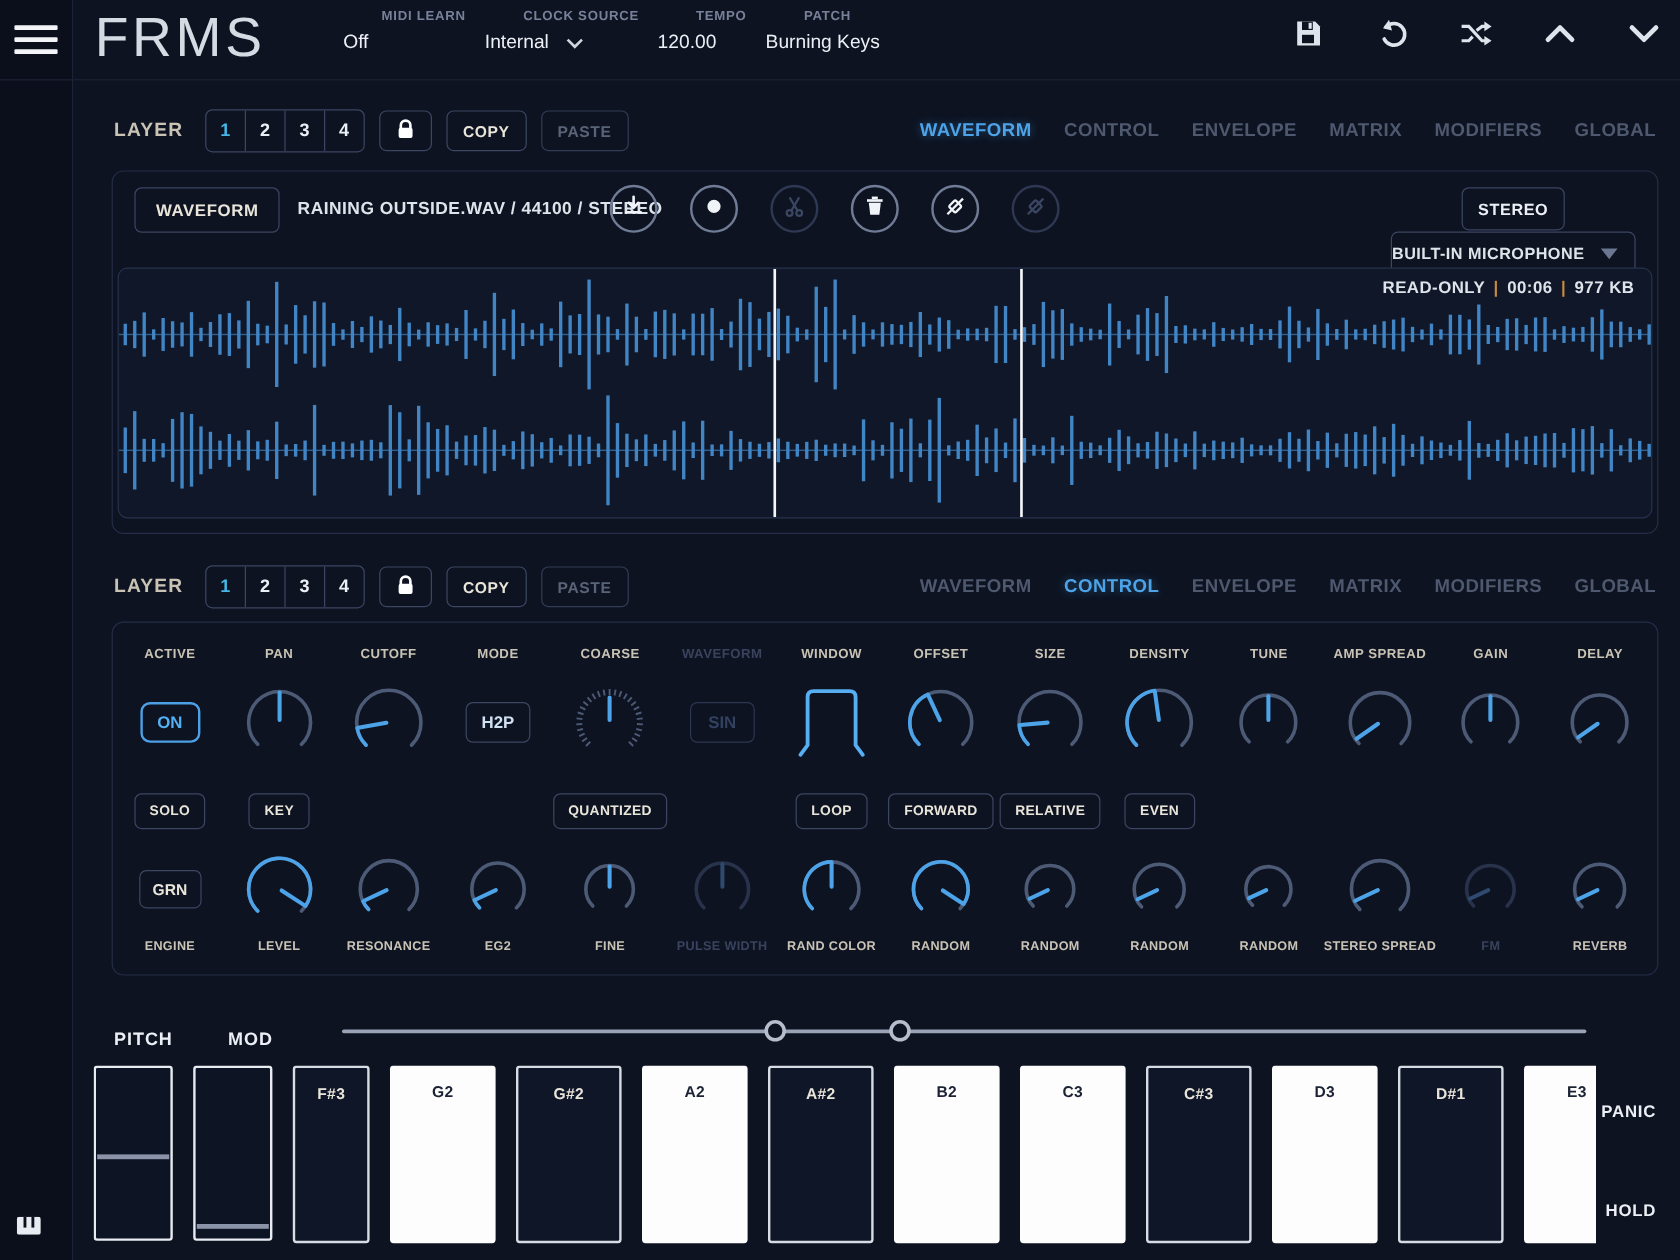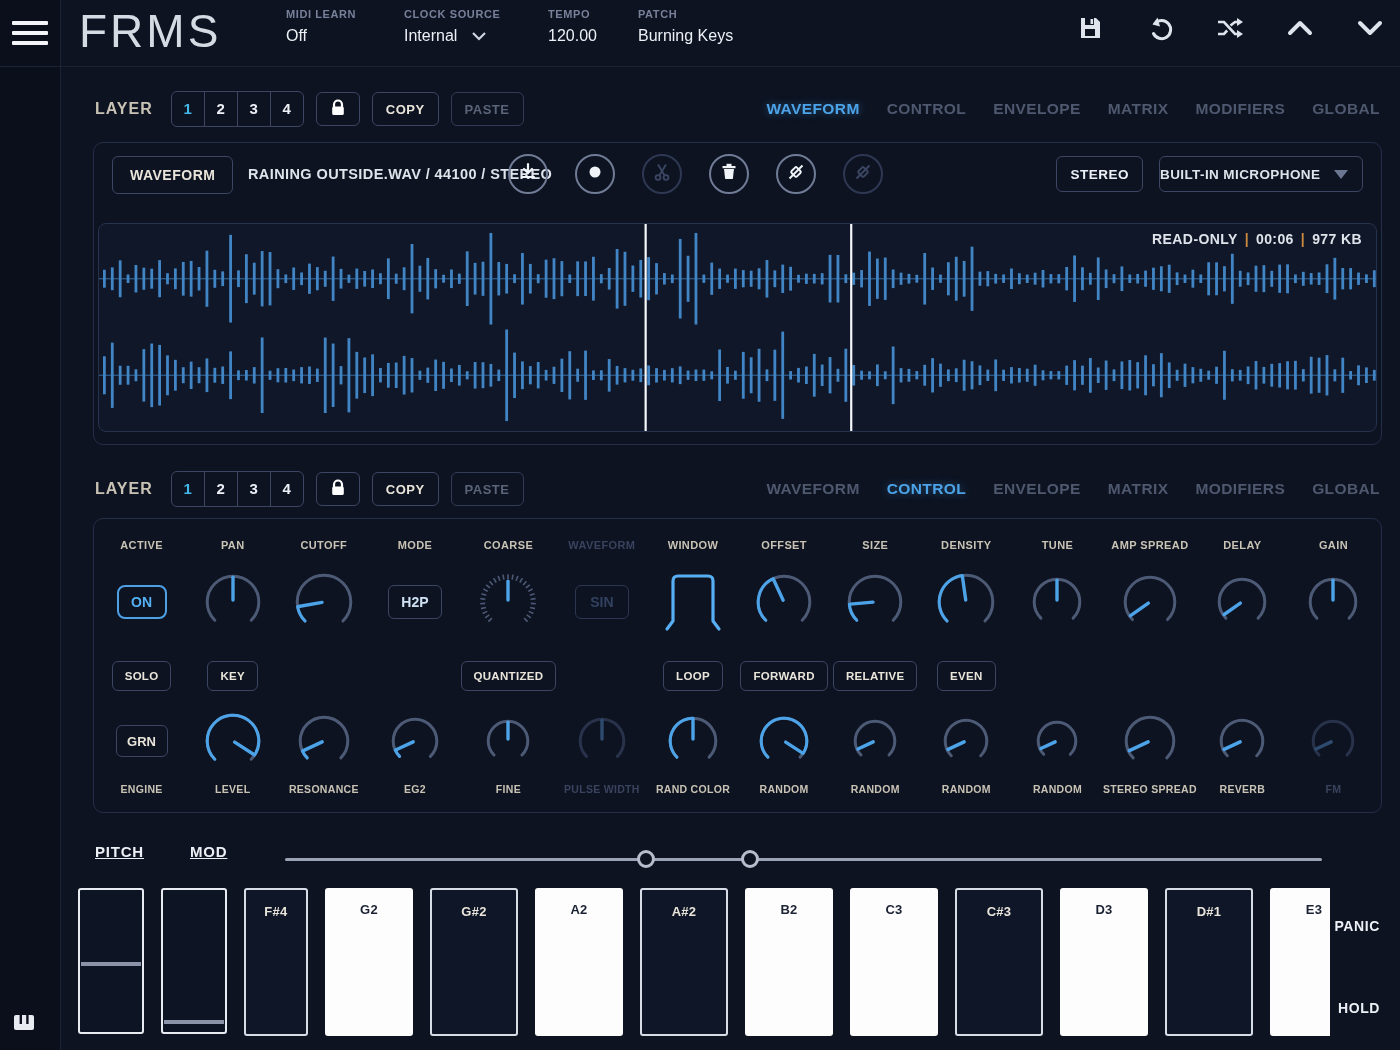--- a/index.html
+++ b/index.html
@@ -8,21 +8,21 @@
   
   .sidebar{position:absolute;left:0;top:0;width:60px;height:1050px;background:#0a0f1b;border-right:1px solid #1b2336;}
   .hamburger{position:absolute;left:0;top:0;width:60px;height:66px;border-bottom:1px solid #1b2336;cursor:pointer;
     display:flex;flex-direction:column;justify-content:center;align-items:center;gap:6px;}
   .hamburger span{display:block;width:36px;height:4px;background:#f2f4f8;border-radius:1px;}
   .side-bottom-icon{position:absolute;left:14px;bottom:16px;}
   
   .topbar{position:absolute;left:61px;top:0;width:1339px;height:66px;border-bottom:1px solid #1b2336;}
   .logo{position:absolute;left:18px;top:4px;font-size:46px;font-weight:300;letter-spacing:3px;color:#d5dae3;}
   .tb-field{position:absolute;top:8px;}
-  .tb-label{font-size:11px;font-weight:bold;letter-spacing:.6px;color:#78819a;}
+  .tb-label{font-size:11px;font-weight:bold;letter-spacing:.6px;color:#78819a;margin-left:32px;}
   .tb-value{margin-top:7px;font-size:16px;color:#eceff5;display:flex;align-items:center;gap:14px;}
   .tb-icons{position:absolute;right:16px;top:16px;display:flex;gap:42px;}
   .tb-icons .icon-btn{width:28px;height:28px;display:flex;align-items:center;justify-content:center;cursor:pointer;}
   
   .strip{position:absolute;left:95px;width:1285px;height:42px;display:flex;align-items:center;}
   .strip-label{font-size:16px;font-weight:bold;letter-spacing:1px;color:#c9c3b5;margin-right:18px;}
   .seg{display:flex;border:1px solid #3c4662;border-radius:6px;overflow:hidden;}
   .seg .seg-cell{width:32px;height:34px;line-height:34px;text-align:center;font-size:15px;font-weight:bold;
     color:#eceff5;border-right:1px solid #3c4662;cursor:pointer;}
   .seg .seg-cell:last-child{border-right:none;}
@@ -36,21 +36,21 @@
   .tab.active{color:#4da3e8;text-shadow:0 0 8px rgba(77,163,232,.45);}
   
   .wave-panel{position:absolute;left:93px;top:142px;width:1289px;height:303px;border:1px solid #242e48;border-radius:10px;box-sizing:border-box;}
   .wave-toolbar{position:absolute;left:0;top:0;right:0;height:62px;}
   .wv-src-btn{position:absolute;left:18px;top:13px;height:36px;padding:0 17px;border:1px solid #3c4662;border-radius:6px;
     display:flex;align-items:center;font-size:14px;font-weight:bold;letter-spacing:.5px;color:#e9e5da;cursor:pointer;}
   .wv-file{position:absolute;left:154px;top:23px;font-size:14.5px;font-weight:bold;letter-spacing:.4px;color:#dfe3ea;}
   .wv-tools{position:absolute;left:414px;top:11px;display:flex;gap:27px;}
   .tool-circle{width:40px;height:40px;border-radius:50%;border:2px solid #707b96;display:flex;align-items:center;justify-content:center;cursor:pointer;box-sizing:border-box;}
   .tool-circle.dim{border-color:#2e3852;}
-  .wv-right{position:absolute;right:18px;top:13px;display:flex;gap:16px;align-items:center;}
+  .wv-right{position:absolute;right:18px;top:13px;display:flex;gap:1px;align-items:center;flex-direction:column;}
   .stereo-btn{height:34px;padding:0 13px;border:1px solid #3c4662;border-radius:6px;display:flex;align-items:center;
     font-size:13.5px;font-weight:bold;letter-spacing:.5px;color:#eceff5;cursor:pointer;}
   .input-select{width:204px;height:36px;border:1px solid #3c4662;border-radius:6px;display:flex;align-items:center;
     justify-content:flex-start;gap:14px;font-size:13.5px;font-weight:bold;letter-spacing:.4px;color:#dfe3ea;cursor:pointer;box-sizing:border-box;}
   .dd-arrow{width:0;height:0;border-left:7px solid transparent;border-right:7px solid transparent;border-top:9px solid #6b7690;}
   .wave-display{position:absolute;left:4px;right:4px;top:80px;bottom:12px;border:1px solid #27324c;border-radius:8px;
     background:#0f1728;overflow:hidden;cursor:crosshair;}
   .wave-status{position:absolute;right:14px;top:7px;font-size:14px;font-weight:bold;letter-spacing:.4px;color:#dfe3ea;z-index:3;}
   .wave-status .sep{color:#c98a3f;padding:0 7px;}
   .wave-display svg{position:absolute;left:0;top:0;width:100%;height:100%;}
@@ -69,21 +69,21 @@
   .ctl-blabel.dim{color:#39435e;}
   .pill{border:1px solid #3c4662;border-radius:6px;background:transparent;color:#e9e5da;font-weight:bold;
     display:flex;align-items:center;justify-content:center;cursor:pointer;box-sizing:border-box;}
   .pill.mid{height:30px;padding:0 12px;font-size:11.5px;letter-spacing:.3px;}
   .pill.on{width:50px;height:34px;border:2px solid #4da0e6;border-radius:8px;color:#54b0f2;font-size:14px;}
   .pill.mode{width:54px;height:34px;font-size:14px;color:#cfe0f2;}
   .pill.sin{width:54px;height:34px;font-size:14px;color:#31415f;border-color:#2c3650;}
   .pill.grn{width:52px;height:32px;font-size:13px;color:#e9e5da;}
   .knob{display:flex;align-items:center;justify-content:center;cursor:pointer;}
   
-  .perf-row{position:absolute;left:95px;top:843px;right:78px;height:32px;display:flex;align-items:flex-start;text-decoration:underline;}
+  .perf-row{position:absolute;left:95px;top:843px;right:78px;height:32px;display:flex;align-items:flex-end;}
   .perf-label{font-size:15px;font-weight:bold;letter-spacing:.8px;color:#eceff5;}
   .perf-label.mod{margin-left:46px;}
   .range-slider{position:relative;flex:1;height:32px;margin-left:58px;cursor:pointer;}
   .range-line{position:absolute;left:0;right:0;top:14.5px;height:3px;background:#9aa2b5;border-radius:2px;}
   .range-handle{position:absolute;top:7px;width:18px;height:18px;border-radius:50%;border:3px solid #b6bdcd;
     background:#0d1321;box-sizing:border-box;margin-left:-9px;cursor:grab;}
   .keyboard{position:absolute;left:78px;top:888px;width:1252px;height:150px;display:flex;gap:17px;overflow:hidden;}
   .wheel{width:66px;height:146px;border:2px solid #e8ecf2;border-radius:3px;background:#0d1424;position:relative;
     flex:none;box-sizing:border-box;cursor:grab;}
   .wheel .ind{position:absolute;left:1px;right:1px;height:4px;background:#8a93a8;}
@@ -910,81 +910,81 @@
           <div class="knob">
             <svg width="54" height="54" viewBox="0 0 54 54">
               <path d="M 10.17 43.83 A 23.8 23.8 0 1 1 43.83 43.83" fill="none" stroke="#4d5a76" stroke-width="3" stroke-linecap="round"></path>
               <line x1="25.19" y1="27.85" x2="6.34" y2="36.64" stroke="#4da3e8" stroke-width="3.4" stroke-linecap="round"></line>
             </svg>
           </div>
         </div>
     <div class="ctl-blabel">STEREO SPREAD</div>
       </div>
       <div class="ctl-col">
+    <div class="ctl-head">GAIN</div>
+    <div class="ctl-main">
+          <div class="knob">
+            <svg width="52" height="52" viewBox="0 0 52 52">
+              <path d="M 9.88 42.12 A 22.8 22.8 0 1 1 42.12 42.12" fill="none" stroke="#4d5a76" stroke-width="3" stroke-linecap="round"></path>
+              <line x1="26.00" y1="24.00" x2="26.00" y2="4.20" stroke="#4da3e8" stroke-width="3.4" stroke-linecap="round"></line>
+            </svg>
+          </div>
+        </div>
+    <div class="ctl-mid"></div>
+    <div class="ctl-bottom">
+          <div class="knob">
+            <svg width="46" height="46" viewBox="0 0 46 46">
+              <path d="M 9.00 37.00 A 19.8 19.8 0 1 1 37.00 37.00" fill="none" stroke="#28324a" stroke-width="3" stroke-linecap="round"></path>
+              <line x1="21.19" y1="23.85" x2="5.96" y2="30.95" stroke="#2e4a6e" stroke-width="3.4" stroke-linecap="round"></line>
+            </svg>
+          </div>
+        </div>
+    <div class="ctl-blabel dim">FM</div>
+      </div>
+      <div class="ctl-col">
     <div class="ctl-head">DELAY</div>
     <div class="ctl-main">
           <div class="knob">
             <svg width="52" height="52" viewBox="0 0 52 52">
               <path d="M 9.88 42.12 A 22.8 22.8 0 1 1 42.12 42.12" fill="none" stroke="#4d5a76" stroke-width="3" stroke-linecap="round"></path>
               <line x1="24.36" y1="27.15" x2="8.14" y2="38.50" stroke="#4da3e8" stroke-width="3.4" stroke-linecap="round"></line>
             </svg>
           </div>
         </div>
     <div class="ctl-mid"></div>
     <div class="ctl-bottom">
           <div class="knob">
             <svg width="48" height="48" viewBox="0 0 48 48">
               <path d="M 9.29 38.71 A 20.8 20.8 0 1 1 38.71 38.71" fill="none" stroke="#4d5a76" stroke-width="3" stroke-linecap="round"></path>
               <line x1="22.19" y1="24.85" x2="6.06" y2="32.37" stroke="#4da3e8" stroke-width="3.4" stroke-linecap="round"></line>
             </svg>
           </div>
         </div>
     <div class="ctl-blabel">REVERB</div>
-      </div>
-      <div class="ctl-col">
-    <div class="ctl-head">GAIN</div>
-    <div class="ctl-main">
-          <div class="knob">
-            <svg width="52" height="52" viewBox="0 0 52 52">
-              <path d="M 9.88 42.12 A 22.8 22.8 0 1 1 42.12 42.12" fill="none" stroke="#4d5a76" stroke-width="3" stroke-linecap="round"></path>
-              <line x1="26.00" y1="24.00" x2="26.00" y2="4.20" stroke="#4da3e8" stroke-width="3.4" stroke-linecap="round"></line>
-            </svg>
-          </div>
-        </div>
-    <div class="ctl-mid"></div>
-    <div class="ctl-bottom">
-          <div class="knob">
-            <svg width="46" height="46" viewBox="0 0 46 46">
-              <path d="M 9.00 37.00 A 19.8 19.8 0 1 1 37.00 37.00" fill="none" stroke="#28324a" stroke-width="3" stroke-linecap="round"></path>
-              <line x1="21.19" y1="23.85" x2="5.96" y2="30.95" stroke="#2e4a6e" stroke-width="3.4" stroke-linecap="round"></line>
-            </svg>
-          </div>
-        </div>
-    <div class="ctl-blabel dim">FM</div>
       </div>
     </section>
 
   <div class="perf-row">
     <span class="perf-label">PITCH</span>
     <span class="perf-label mod">MOD</span>
     <div class="range-slider" id="range-slider">
       <div class="range-line"></div>
     <div class="range-handle" style="left: 34.8%;"></div>
         <div class="range-handle" style="left: 44.8%;"></div>
       </div>
   </div>
 
   <div class="keyboard" id="keyboard">
       <div class="wheel">
         <div class="ind" style="top:72px"></div>
       </div>
       <div class="wheel">
         <div class="ind" style="top:130px"></div>
       </div>
-      <div class="key dark narrow"><span>F#4</span></div>
+      <div class="key dark narrow"><span>F#3</span></div>
       <div class="key white"><span>G2</span></div>
       <div class="key dark"><span>G#2</span></div>
       <div class="key white"><span>A2</span></div>
       <div class="key dark"><span>A#2</span></div>
       <div class="key white"><span>B2</span></div>
       <div class="key white"><span>C3</span></div>
       <div class="key dark"><span>C#3</span></div>
       <div class="key white"><span>D3</span></div>
       <div class="key dark"><span>D#1</span></div>
       <div class="key white"><span>E3</span></div>

